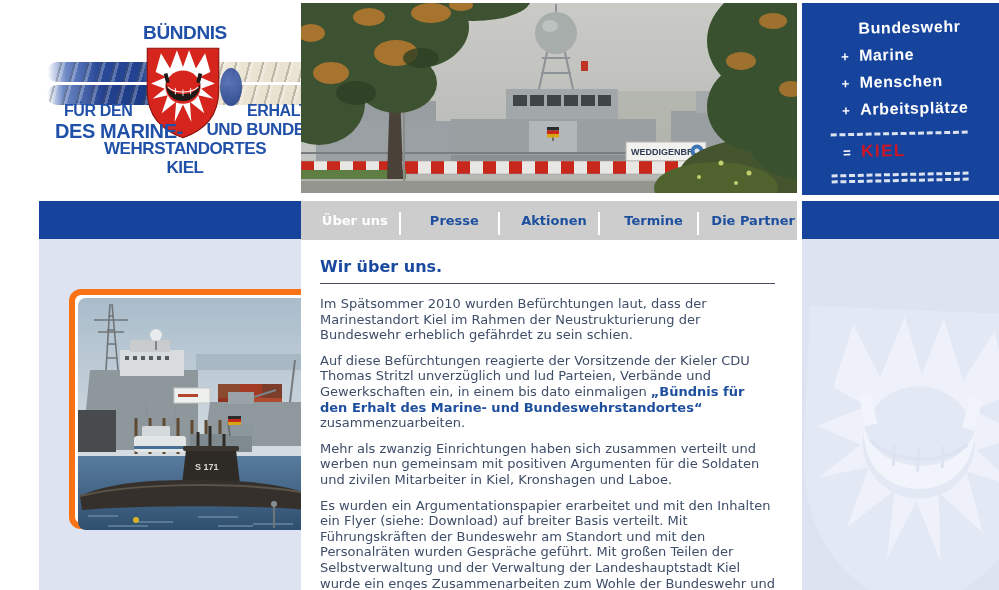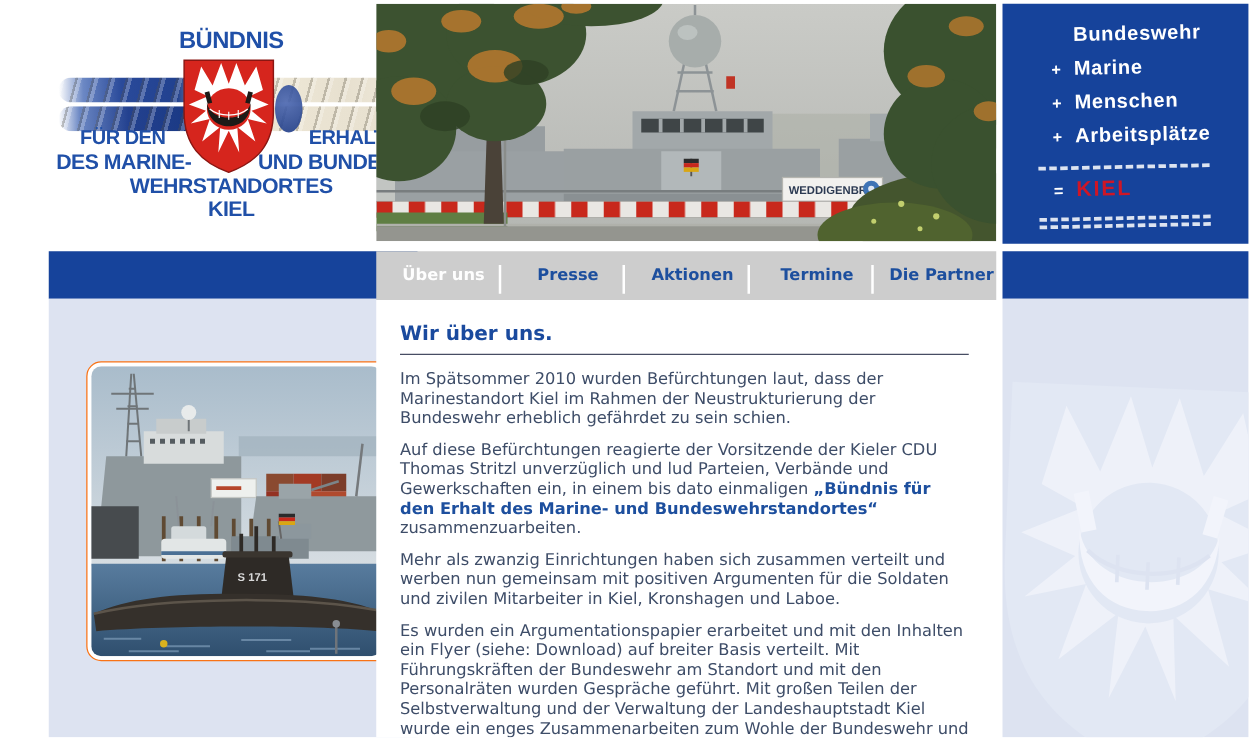--- a/index.html
+++ b/index.html
@@ -11,21 +11,21 @@
   .col-center{position:absolute;left:301px;top:0;width:496px;height:590px;}
   .col-right{position:absolute;left:802px;top:0;width:197px;height:590px;}
 
   
   .logo-area{position:absolute;left:0;top:0;width:295px;height:201px;background:#fff;cursor:pointer;}
   .logo-text{position:absolute;color:#2050a8;font-family:"Liberation Sans",sans-serif;
              font-weight:bold;letter-spacing:-0.4px;white-space:nowrap;}
   .lg-top{top:22px;left:0;width:292px;text-align:center;font-size:19px;}
   .lg-l1{top:102px;left:25px;font-size:16px;}
   .lg-r1{top:102px;left:208px;font-size:16px;text-align:center;}
-  .lg-l2{top:120px;left:6px;font-size:17px;}
+  .lg-l2{top:120px;left:16px;font-size:20px;}
   .lg-r2{top:120px;right:13px;font-size:17px;}
   .lg-l3{top:139px;left:0;width:292px;text-align:center;font-size:17px;}
   .lg-l4{top:158px;left:0;width:292px;text-align:center;font-size:17px;}
   .rope{position:absolute;left:8px;right:8px;top:62px;height:44px;}
   .strand{height:20px;border-radius:10px;margin-bottom:3px;
     background:
       repeating-linear-gradient(105deg, rgba(90,85,70,.30) 0 2px, rgba(255,255,255,.25) 2px 5px, transparent 5px 13px),
       linear-gradient(90deg,#ffffff 0%,#6c88c4 7%,#2a4a9a 18%,#21418f 34%,#cfcaba 44%,#f0ead9 58%,#e7e0cf 82%,#efe9da 100%);}
   .strand.s2{background:
       repeating-linear-gradient(105deg, transparent 0 6px, rgba(90,85,70,.30) 6px 8px, rgba(255,255,255,.25) 8px 11px, transparent 11px 13px),
@@ -64,21 +64,21 @@
            padding:17px 22px 0 19px;box-sizing:border-box;}
   .content h1{margin:0 0 7px 0;font-size:16px;font-weight:bold;color:#1a4a9e;}
   .content hr{border:0;border-top:1px solid #474d63;margin:0 0 12px 0;}
   .content p{margin:0 0 10px 0;font-size:13px;line-height:15.6px;color:#3e4d68;}
   .content b{color:#1d4f9e;}
 
   
   .sidebar-left{position:absolute;left:0;top:239px;width:295px;height:351px;background:#dde3f1;}
   .sidebar-right{position:absolute;left:0;top:239px;width:197px;height:351px;background:#dde3f1;overflow:hidden;}
   .photo-frame{position:absolute;left:30px;top:50px;width:257px;height:240px;background:#ffffff;
-               border:1px solid #f97316;border-radius:12px;padding:3px;box-sizing:border-box;
+               border:6px solid #f97316;border-radius:12px;padding:3px;box-sizing:border-box;
                box-shadow:0 0 0 1px rgba(255,255,255,.8) inset;text-align:right;}
   .photo-frame svg{display:block;border-radius:8px;}
   .watermark{position:absolute;left:-6px;top:64px;width:244px;height:318px;transform:rotate(2.5deg);}
 </style>
 </head>
 <body>
 
 <div class="page">
 
   <div class="col-left">

